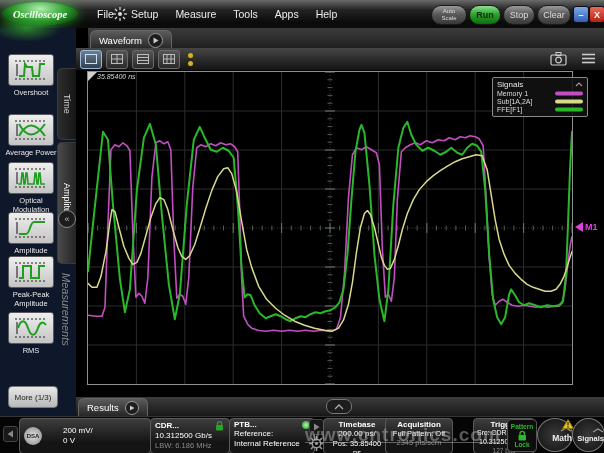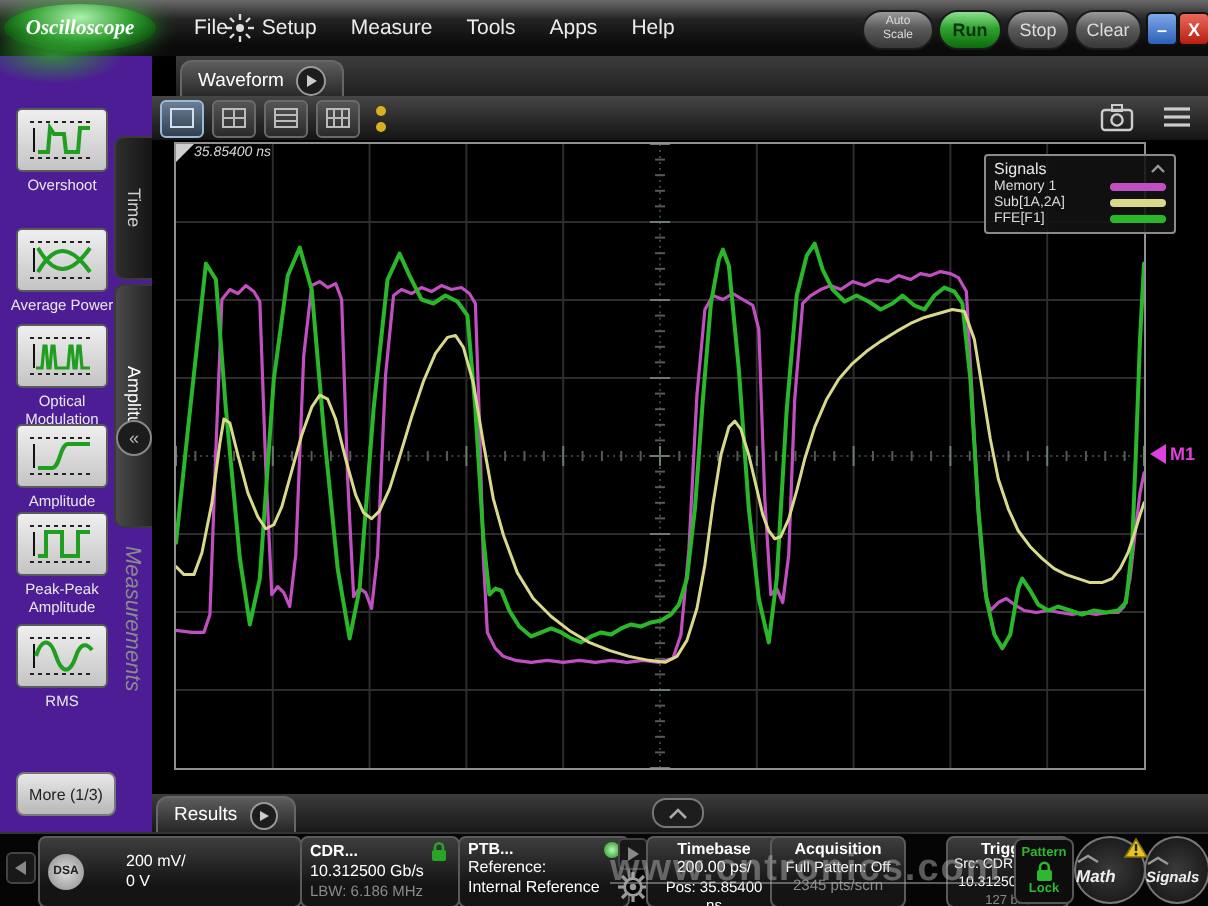--- a/index.html
+++ b/index.html
@@ -17,21 +17,21 @@
   .pill{position:absolute;top:5px;height:18px;border-radius:10px;border:1px solid #1a1a1a;
     background:linear-gradient(#9a9a9a,#5a5a5a 45%,#383838);color:#ddd;
     display:flex;flex-direction:column;align-items:center;justify-content:center;font-size:9px;line-height:1;}
   .pill.small{font-size:6px;line-height:1.1;}
   .pill.green{background:linear-gradient(#8fe08f,#2fa32f 45%,#0d6b0d);color:#08320a;font-weight:bold;}
   .winbtn{position:absolute;top:6px;width:14px;height:15px;border-radius:3px;color:#fff;
     font-size:9px;font-weight:bold;display:flex;align-items:center;justify-content:center;border:1px solid #111;}
   .winbtn.min{background:linear-gradient(#7ea8e8,#2d5fb8);}
   .winbtn.close{background:linear-gradient(#e86a5a,#b81e12);}
   
-  .sidebar{position:absolute;left:0;top:28px;width:76px;height:425px;background:#4c1d95;}
+  .sidebar{position:absolute;left:0;top:28px;width:76px;height:425px;background:#0f172a;}
   .glow{position:absolute;left:-8px;top:-14px;width:70px;height:28px;border-radius:50%;
     background:radial-gradient(ellipse,#2f9e2f,transparent 70%);opacity:.8;}
   .mitem{position:absolute;left:4px;width:54px;text-align:center;}
   .micon{width:44px;height:30px;margin:0 auto;border:1px solid #5a5a5a;border-radius:3px;
     background:linear-gradient(#efefef,#c4c4c4);display:flex;align-items:center;justify-content:center;}
   .mlabel{color:#e8e8e8;font-size:7.5px;line-height:1.2;margin-top:2px;}
   .morebtn{position:absolute;left:8px;top:358px;width:48px;height:20px;border-radius:4px;
     border:1px solid #777;background:linear-gradient(#e8e8e8,#b8b8b8);color:#222;font-size:8px;
     display:flex;align-items:center;justify-content:center;}
   .vtab{position:absolute;left:57px;width:18px;border:1px solid #3a3a3a;border-right:none;
@@ -86,22 +86,22 @@
   .panel{position:absolute;top:1px;height:32px;border:1px solid #5a5a5a;border-radius:4px;
     background:linear-gradient(#3d3d3d,#141414 70%);color:#fff;padding:1px 4px;box-sizing:content-box;}
   .ptitle{font-size:8px;font-weight:bold;}
   .pline{font-size:8px;line-height:1.25;}
   .pdim{color:#8a8a8a;font-size:7.5px;line-height:1.2;}
   .dsabadge{width:18px;height:18px;border-radius:50%;background:radial-gradient(#ddd,#8a8a8a);
     color:#222;font-size:6px;font-weight:bold;display:flex;align-items:center;justify-content:center;}
   .navbtn{position:absolute;width:13px;height:14px;border:1px solid #444;border-radius:3px;
     background:#181818;display:flex;align-items:center;justify-content:center;}
   .ovalbtn{position:absolute;top:1px;width:34px;height:32px;border-radius:50%;border:1px solid #777;
-    background:radial-gradient(#3a3a3a,#101010);color:#eee;font-size:8.5px;font-weight:bold;font-style:italic;
-    display:flex;flex-direction:column;align-items:flex-start;justify-content:center;gap:1px;}
+    background:radial-gradient(#3a3a3a,#101010);color:#eee;font-size:8.5px;font-weight:bold;
+    display:flex;flex-direction:column;align-items:flex-end;justify-content:center;gap:1px;}
   .patlock{position:absolute;top:2px;width:28px;height:31px;border:1px solid #555;border-radius:4px;
     background:#0d0d0d;color:#2db82d;font-size:6.5px;font-weight:bold;
     display:flex;flex-direction:column;align-items:center;justify-content:center;line-height:1.1;}
   .warn{position:absolute;}
   .watermark{position:absolute;left:305px;top:424px;width:280px;color:rgba(175,175,175,.5);
     font-size:19px;font-weight:bold;letter-spacing:1px;z-index:9;pointer-events:none;text-decoration:underline;}
 </style>
 </head>
 <body>
 

